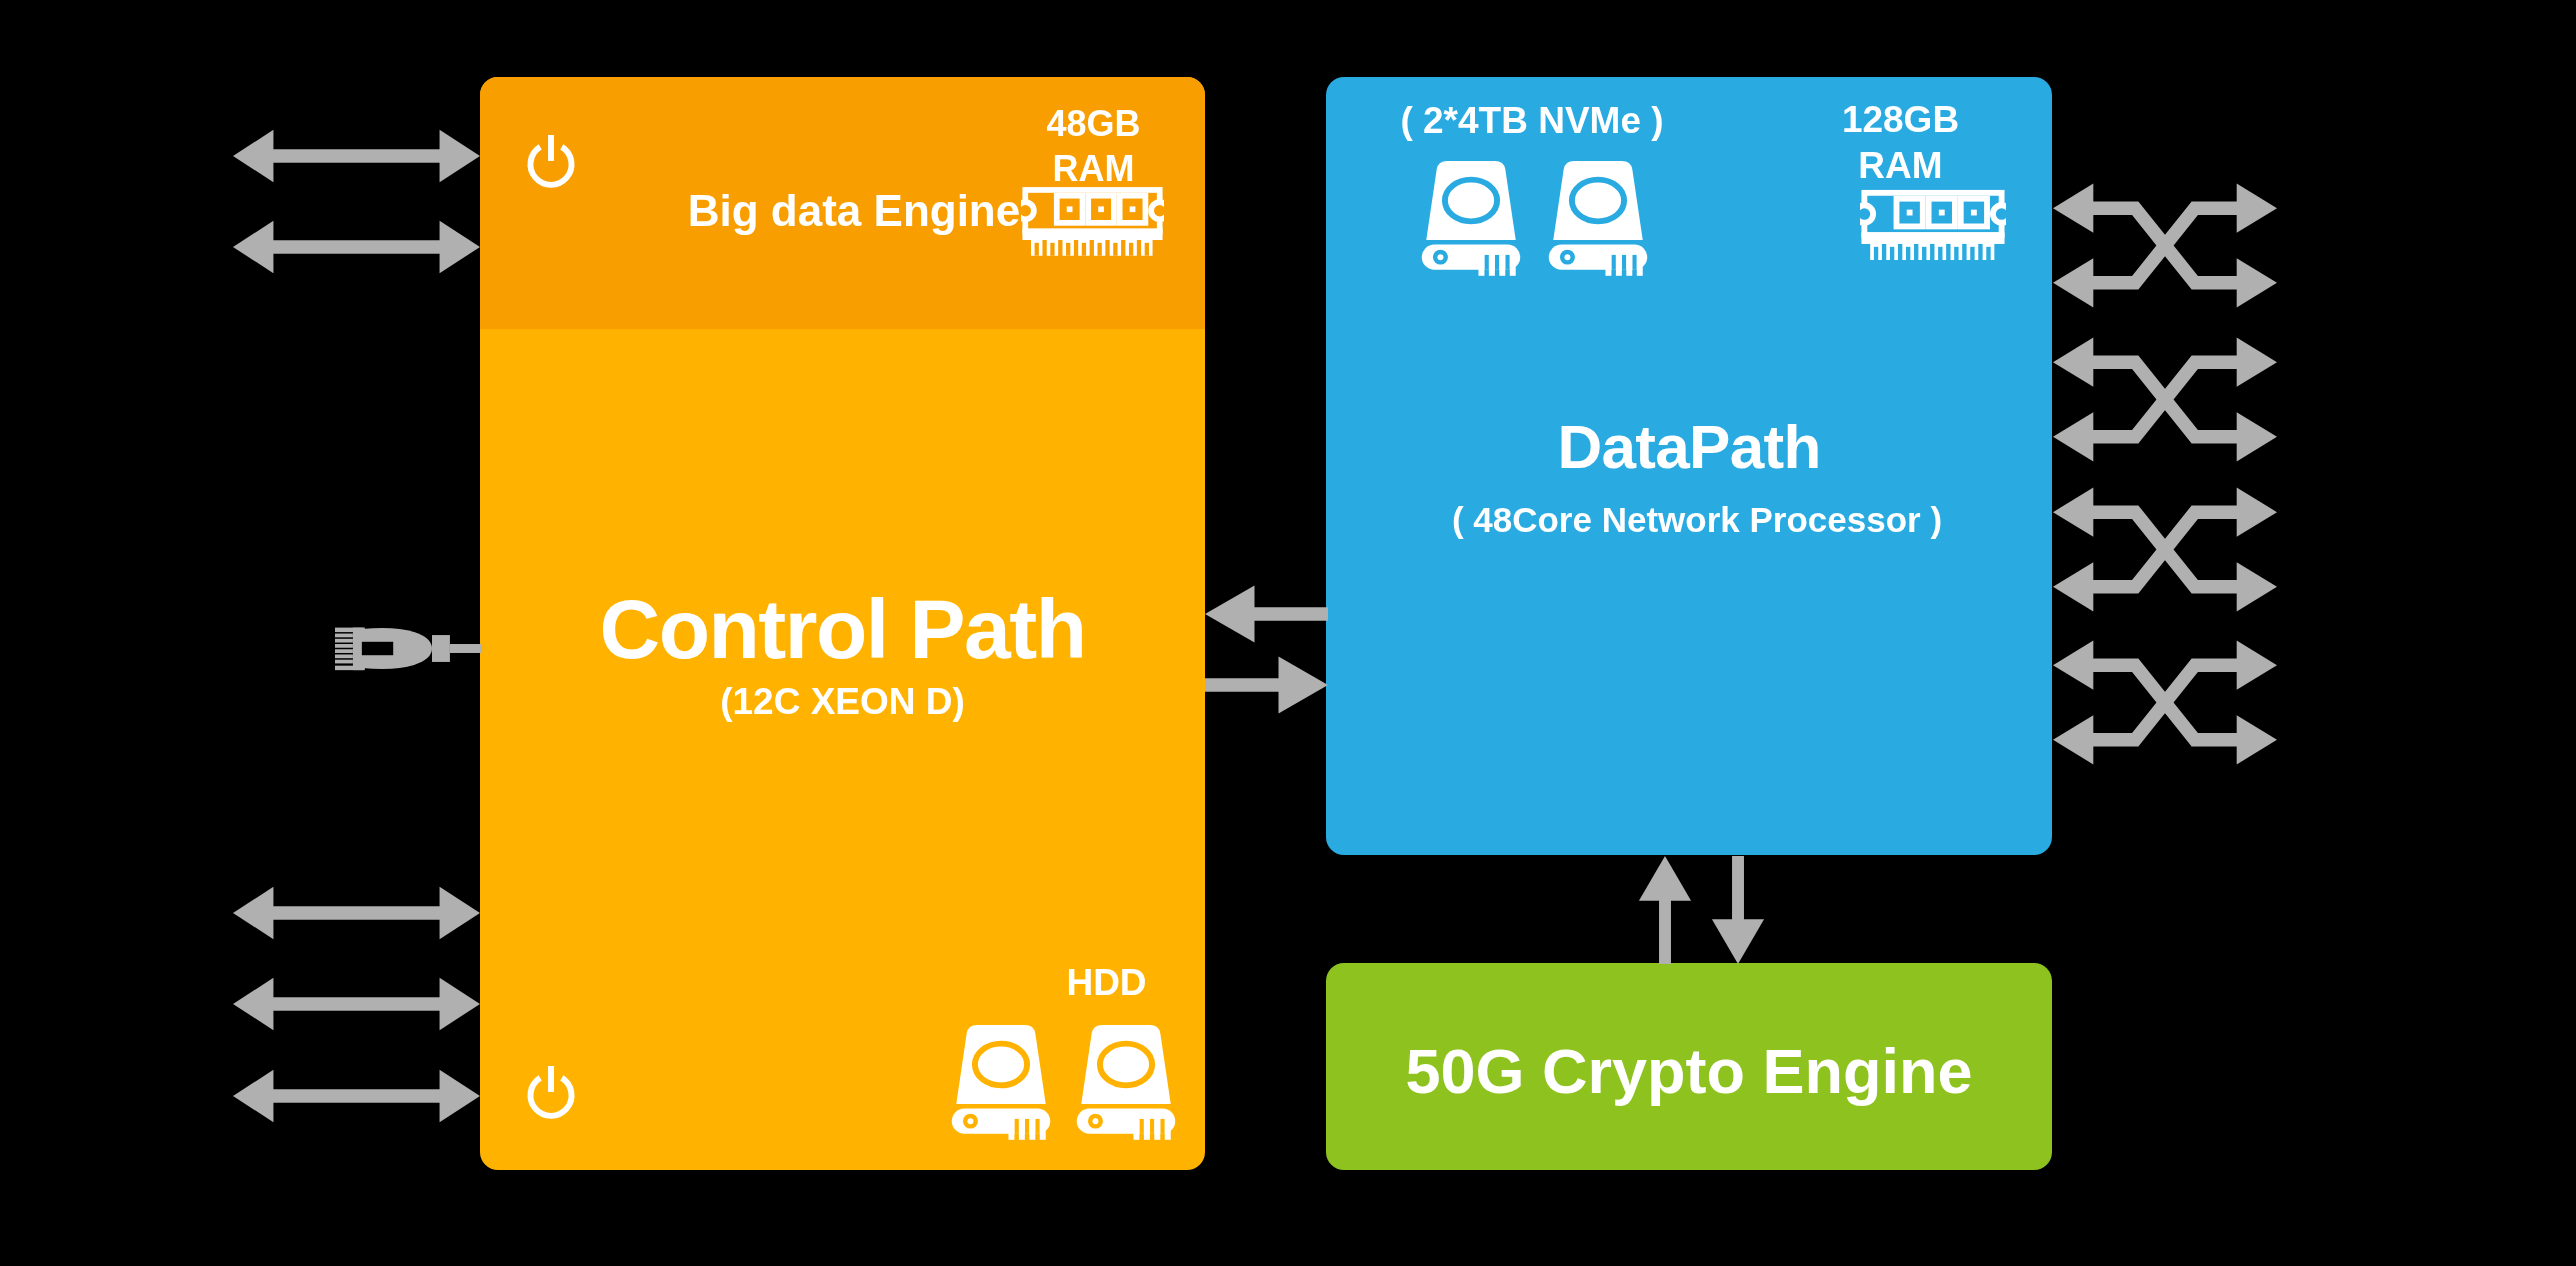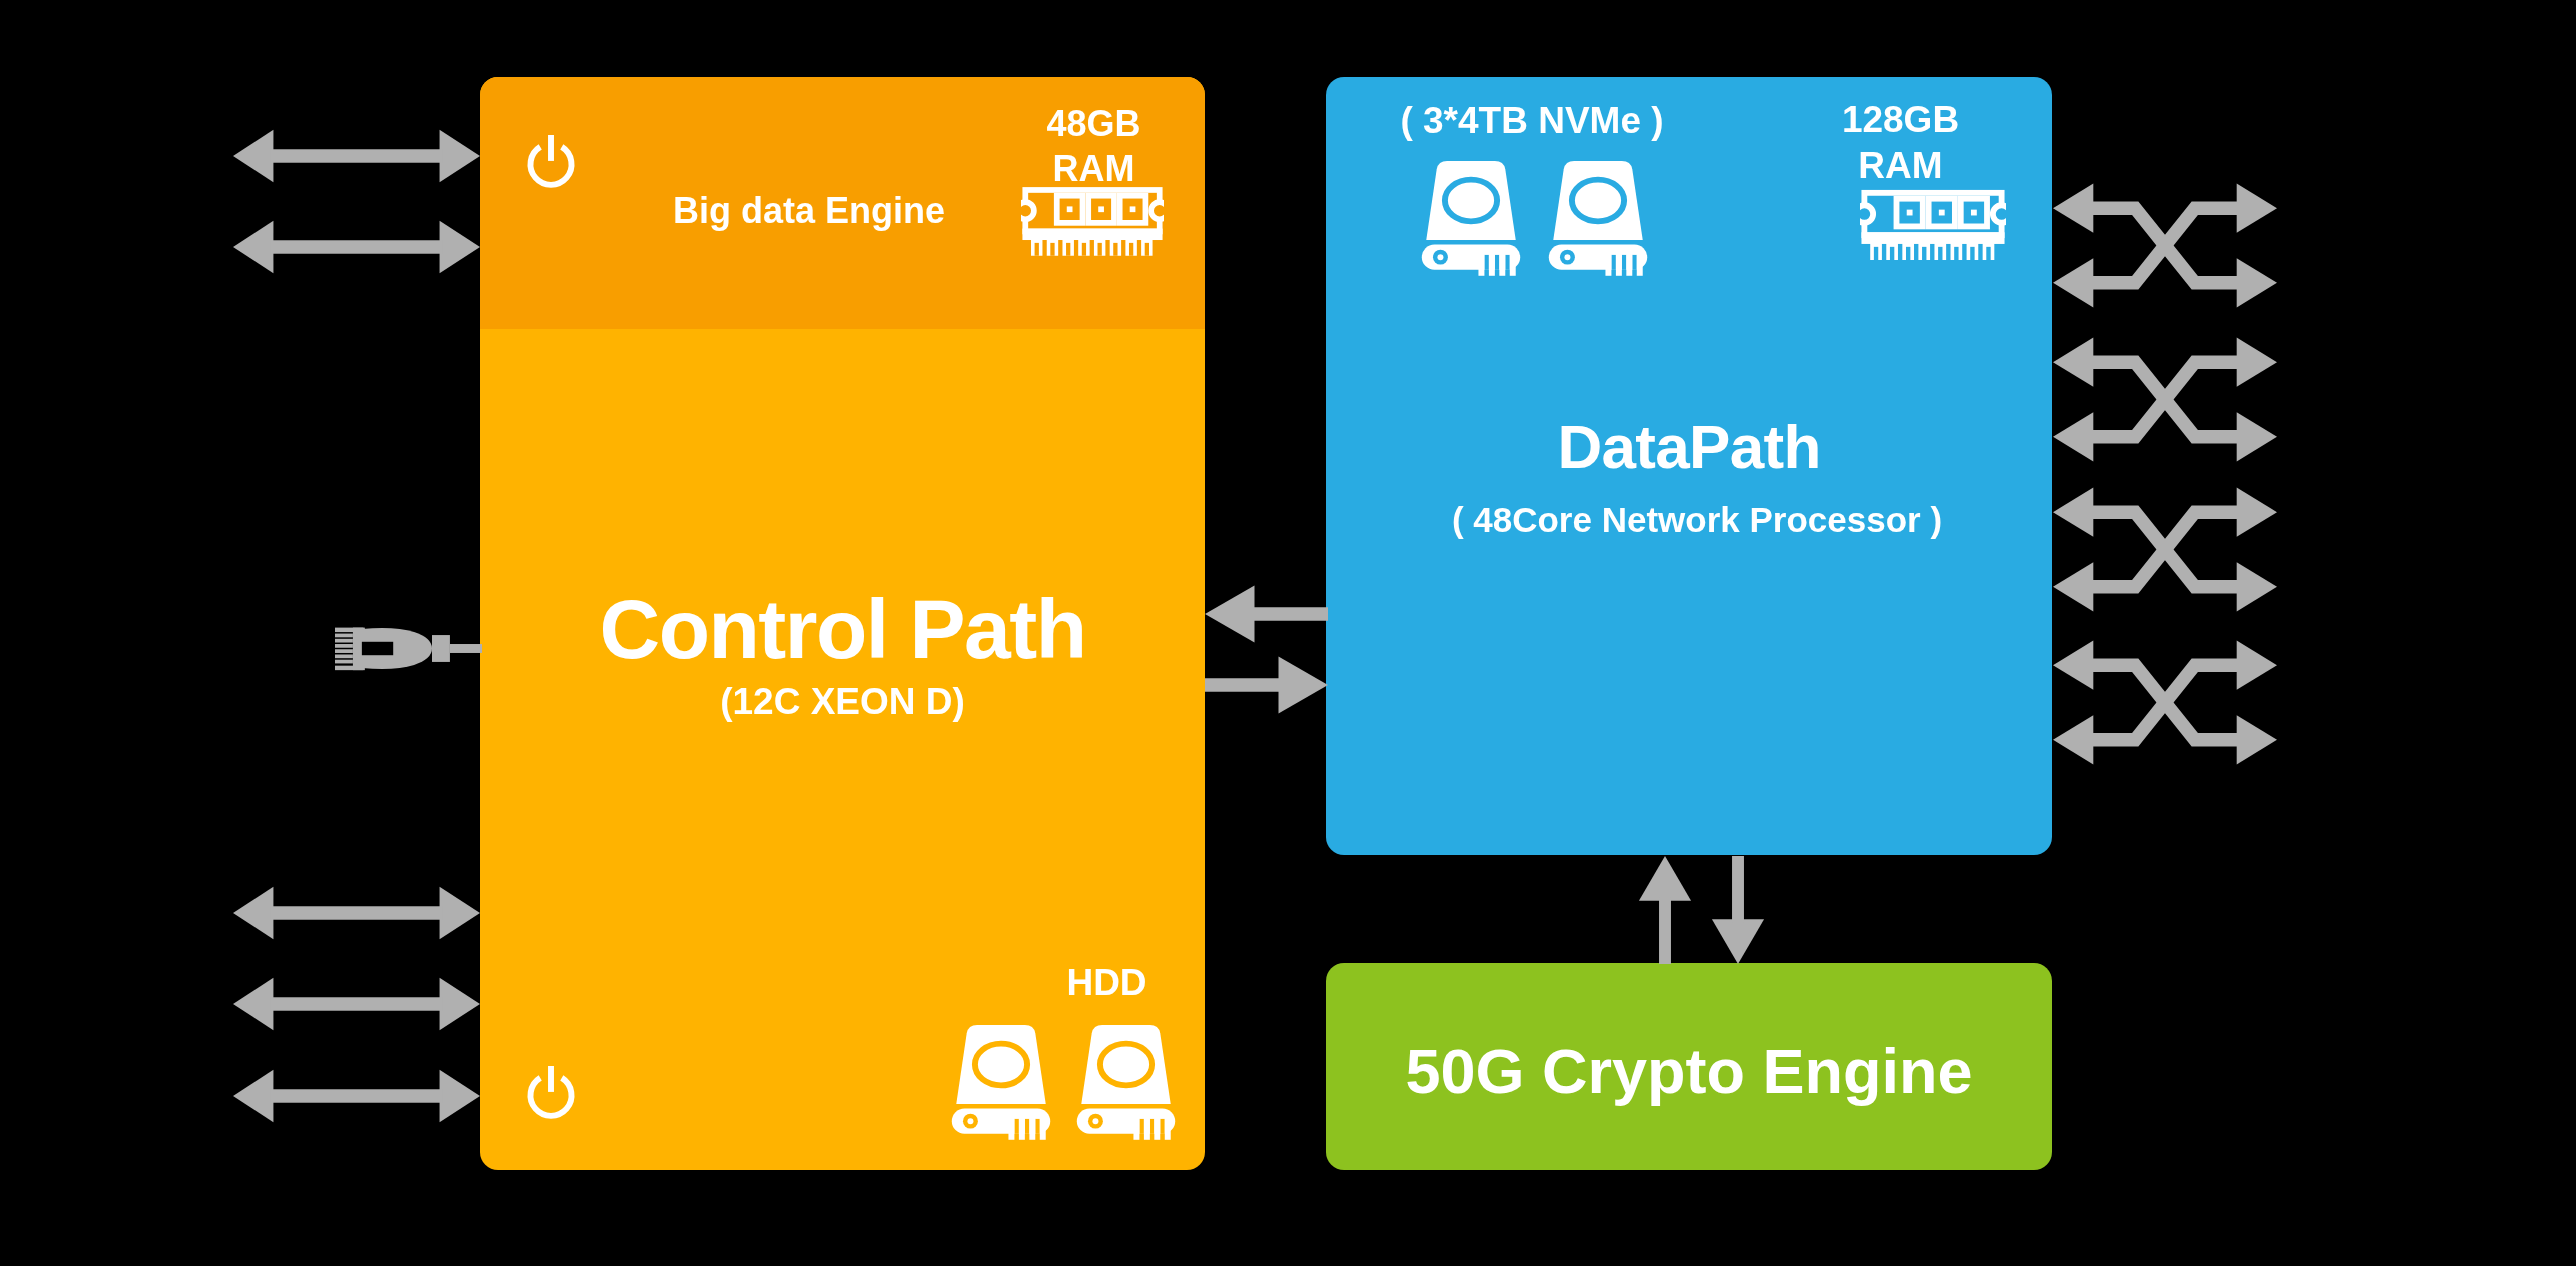--- a/index.html
+++ b/index.html
@@ -26,21 +26,21 @@
   .on-body   .cut{fill:var(--orange_body);}
   .on-blue   .cut{fill:var(--blue);}
   .on-body   .cuts{fill:none;stroke:var(--orange_body);stroke-width:8;}
   .on-blue   .cuts{fill:none;stroke:var(--blue);stroke-width:8;}
   
   .control-box{left:480px;top:77px;width:725px;height:1093px;background:var(--orange_body);}
   .control-header{left:480px;top:77px;width:725px;height:252px;background:var(--orange_header);}
   .data-box{left:1326px;top:77px;width:726px;height:778px;background:var(--blue);}
   .crypto-box{left:1326px;top:963px;width:726px;height:207px;background:var(--green);}
   
-  .t-bigdata{left:622px;top:188px;width:374px;font-size:36px;line-height:45px;}
+  .t-bigdata{left:667px;top:188px;width:374px;font-size:44px;line-height:45px;}
   .t-ram-o{left:1019px;top:101px;width:149px;font-size:36px;line-height:45px;}
   .t-ctrl-title{left:480px;top:584px;width:725px;font-size:84px;line-height:90px;letter-spacing:-1.5px;}
   .t-ctrl-sub{left:480px;top:679px;width:725px;font-size:37px;line-height:45px;}
   .t-hdd{left:1032px;top:960px;width:149px;font-size:37px;line-height:45px;}
   .t-nvme{left:1345px;top:98px;width:374px;font-size:37px;line-height:46px;}
   .t-ram-b{left:1826px;top:97px;width:149px;font-size:37px;line-height:46px;}
   .t-dp-title{left:1326px;top:406px;width:726px;font-size:62px;line-height:82px;letter-spacing:-0.7px;}
   .t-dp-sub{left:1326px;top:497px;width:726px;font-size:35px;line-height:45px;padding-left:8px;}
   .t-crypto{left:1326px;top:1035px;width:726px;font-size:63px;line-height:72px;}
 </style>
@@ -163,21 +163,21 @@
       <circle class="w" cx="27" cy="133" r="4"></circle>
     <rect class="cut" x="86" y="130" width="6" height="20"></rect>
       <rect class="cut" x="100" y="130" width="6" height="20"></rect>
     <rect class="cut" x="114" y="130" width="6" height="20"></rect>
     <rect class="w" x="78" y="130" width="8" height="28"></rect>
       <rect class="w" x="92" y="130" width="8" height="28"></rect>
     <rect class="w" x="106" y="130" width="8" height="28"></rect>
       <rect class="w" x="120" y="130" width="8" height="28"></rect>
   </svg>
 
-  <div class="label t-nvme">( 3*4TB NVMe )</div>
+  <div class="label t-nvme">( 2*4TB NVMe )</div>
   <div class="label t-ram-b"><span>128GB</span><br><span>RAM</span></div>
   <div class="label t-dp-title">DataPath</div>
   <div class="label t-dp-sub">( 48Core Network Processor )</div>
 
   <svg class="abs on-blue" style="left:1420px;top:158px" width="102" height="123" viewBox="0 0 136 165">
     <path class="w" d="M36 4 Q24 4 22 15 L8 110 L128 110 L114 15 Q112 4 100 4 Z"></path>
     <ellipse class="cuts" cx="68" cy="57" rx="35" ry="28"></ellipse>
     <rect class="w" x="2" y="116" width="132" height="34" rx="17"></rect>
     <circle class="cut" cx="27" cy="133" r="10"></circle>
       <circle class="w" cx="27" cy="133" r="4"></circle>

